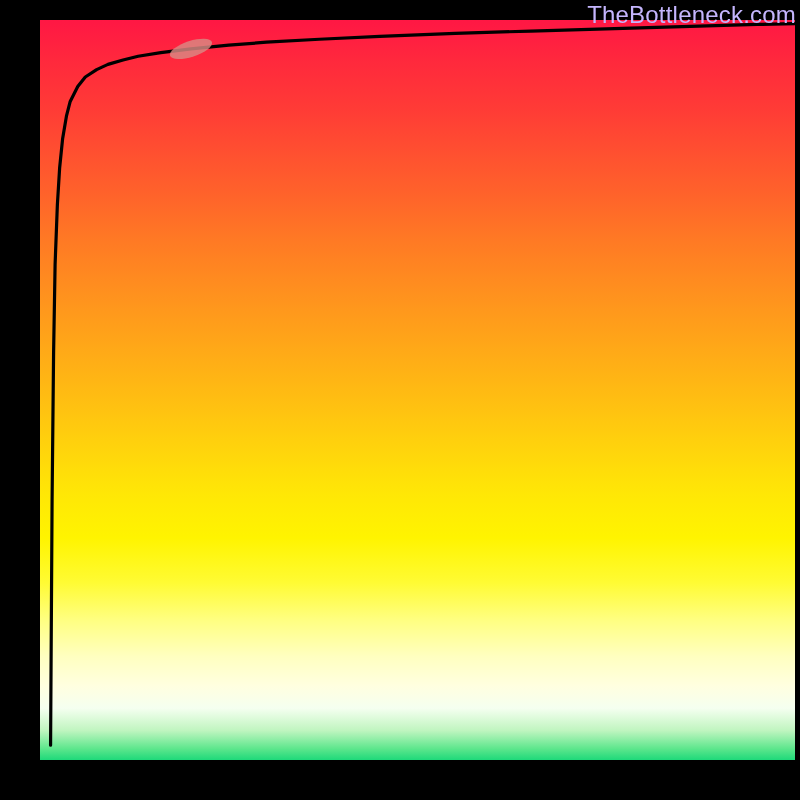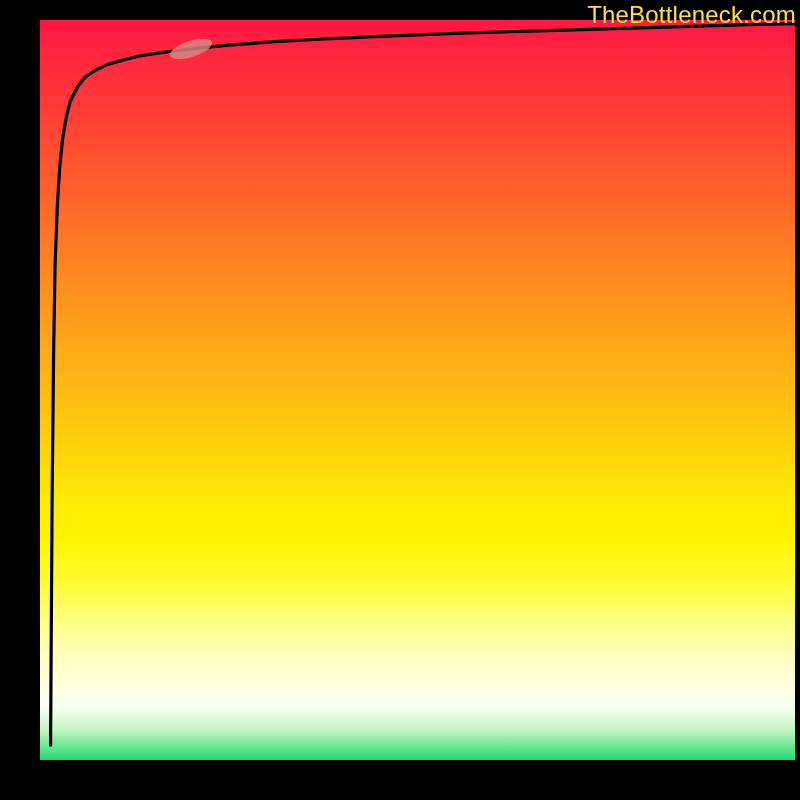--- a/index.html
+++ b/index.html
@@ -44,21 +44,21 @@
       #f5fff0 93%,
       #c0f5c0 96%,
       #5ce68c 98.5%,
       #1ed97a 100%
     );
   }
   .watermark {
     position: absolute;
     top: 1px;
     right: 4px;
-    color: #fde047;
+    color: #c4b5fd;
     font-size: 24px;
     letter-spacing: 0.2px;
     font-weight: 400;
     text-align: right;
   }
   svg.curve {
     position: absolute;
     left: 40px;
     top: 20px;
     width: 755px;

